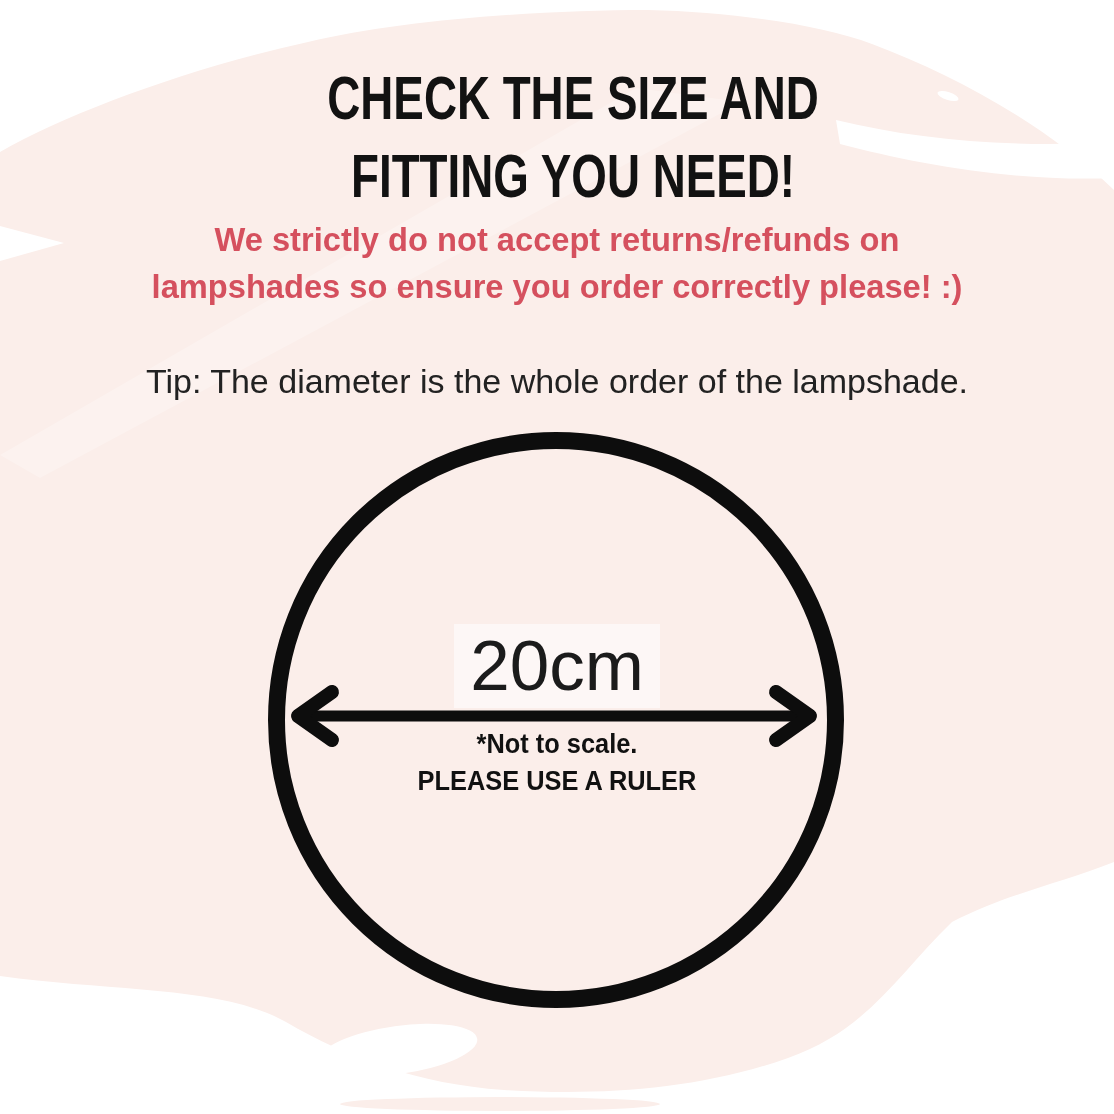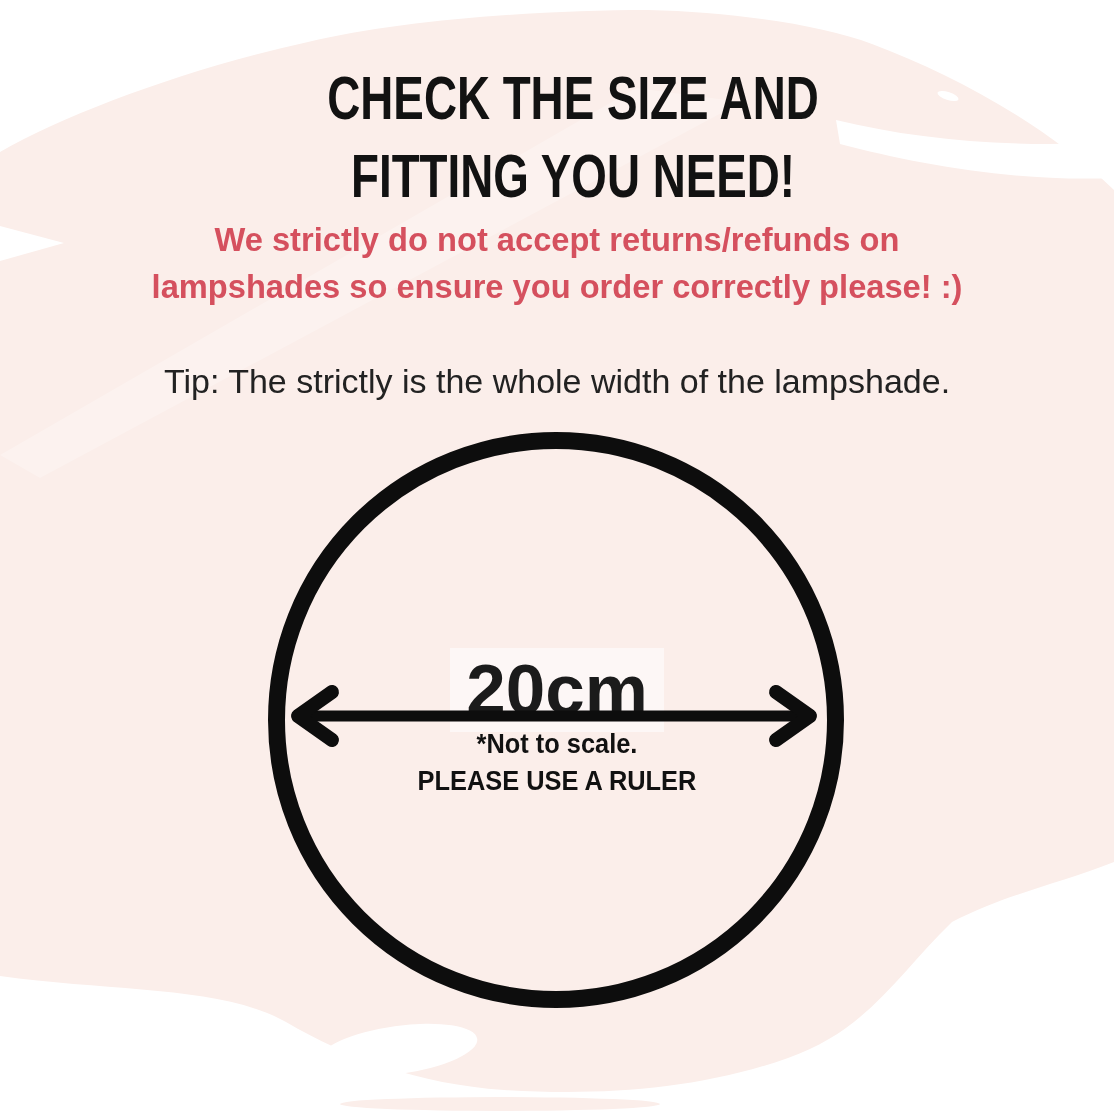--- a/index.html
+++ b/index.html
@@ -68,26 +68,25 @@
 
   .measure-wrap {
     position: absolute;
     top: 624px; left: 0; width: 100%;
     text-align: center;
     z-index: 2;
   }
   .measure-label {
     display: inline-block;
     font-size: 71px;
-    font-weight: 700;
+    font-weight: 400;
     line-height: 1.18;
     color: #1b1b1b;
     background: rgba(255, 255, 255, 0.55);
     padding: 0 16px;
-    margin-top: 24px;
   }
 
   .diagram-svg { z-index: 3; }
 
   .note-line1, .note-line2 {
     position: absolute;
     left: 0; width: 100%;
     text-align: center;
     color: #111111;
     font-weight: 700;
@@ -128,21 +127,21 @@
   <div class="title-block">
     <div class="title-line">CHECK THE SIZE AND</div>
     <div class="title-line">FITTING YOU NEED!</div>
   </div>
 
   <div class="warning-block">
     <div>We strictly do not accept returns/refunds on</div>
     <div>lampshades so ensure you order correctly please! :)</div>
   </div>
 
-  <div class="tip-line">Tip: The strictly is the whole width of the lampshade.</div>
+  <div class="tip-line">Tip: The diameter is the whole order of the lampshade.</div>
 
   <div class="lampshade-circle"></div>
 
   <div class="measure-wrap">
     <span class="measure-label">20cm</span>
   </div>
 
   <svg class="diagram-svg" width="1114" height="1114" viewBox="0 0 1114 1114" aria-hidden="true">
     <g stroke="#0d0d0d" fill="none" stroke-linecap="round" stroke-linejoin="round">
       <line x1="304" y1="716" x2="804" y2="716" stroke-width="11"></line>

